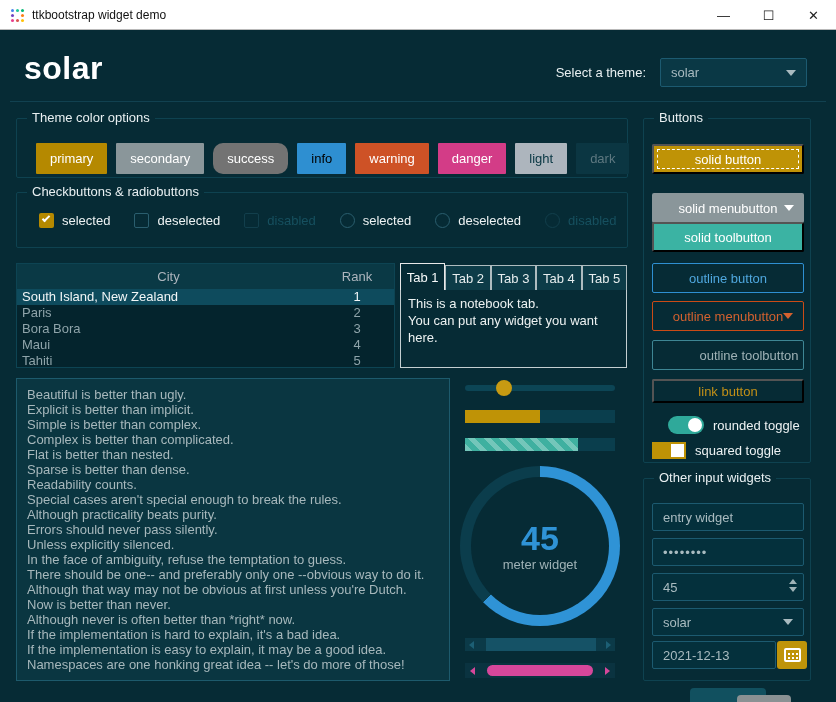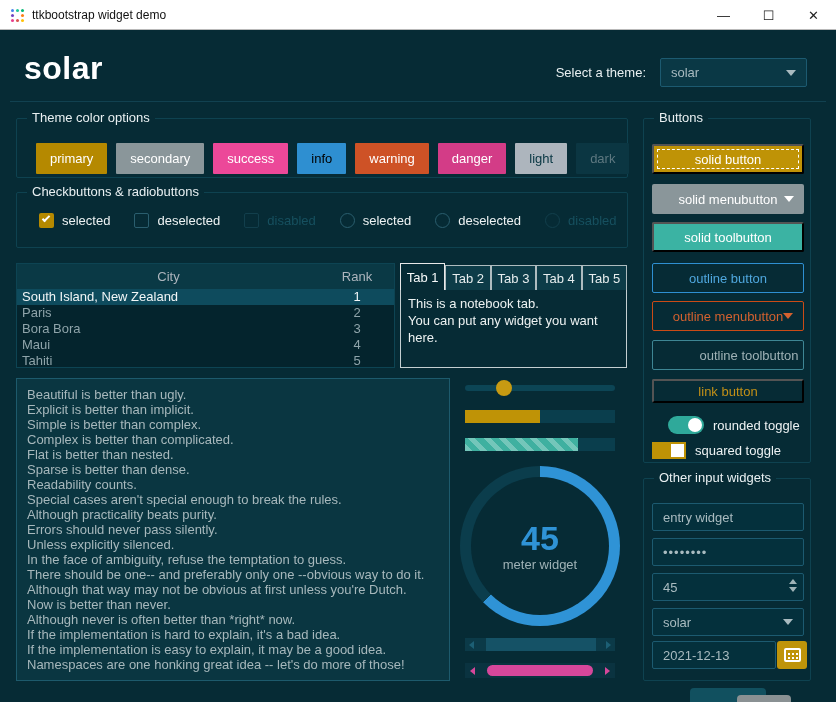--- a/index.html
+++ b/index.html
@@ -34,21 +34,21 @@
   .lf-label { position:absolute; top:-9px; left:10px; background:#062B35; padding:0 5px;
               font-size:13px; color:#E9F0F2; white-space:nowrap; }
 
   
   .frame-themecolors { left:16px; top:118px; width:612px; height:60px; }
   .tc-row { position:absolute; left:19px; top:24px; display:flex; gap:9px; }
   .tc-btn { height:31px; border:none; border-radius:1px; font-size:13px; padding:0 14px;
             display:flex; align-items:center; justify-content:center; font-family:inherit; }
   .tc-primary   { background:#B58900; color:#fff; }
   .tc-secondary { background:#8A969A; color:#fff; }
-  .tc-success   { background:#ec4899; color:#fff; }
+  .tc-success   { background:#737373; color:#fff;border-radius:10px; }
   .tc-info      { background:#2E8FD1; color:#000000; }
   .tc-warning   { background:#CE5226; color:#fff; }
   .tc-danger    { background:#D33C87; color:#fff; }
   .tc-light     { background:#ADB5BD; color:#073642; }
   .tc-dark      { background:#0B3642; color:#5E7880; }
 
   
   .frame-checks { left:16px; top:192px; width:612px; height:56px; }
   .check-row { position:absolute; left:22px; top:20px; display:flex; align-items:center; gap:24px; }
   .check-item { display:flex; align-items:center; gap:8px; font-size:13px; color:#EDF2F3; }
@@ -116,21 +116,21 @@
   .pk-arrow { position:absolute; top:4px; width:0; height:0; border-top:4px solid transparent; border-bottom:4px solid transparent; }
   .pk-left  { left:5px;  border-right:5px solid #D6479B; }
   .pk-right { right:5px; border-left:5px solid #D6479B; }
 
   
   .frame-buttons { left:643px; top:118px; width:168px; height:345px; }
   .bp-item { position:absolute; left:8px; width:152px; height:30px; font-size:13px;
              display:flex; align-items:center; justify-content:center; border-radius:2px; }
   .solid-btn { top:25px; background:#BF9306; color:#fff; position:absolute; }
   .solid-btn::after { content:""; position:absolute; inset:3px; border:1px dashed #fff; }
-  .solid-menubtn { top:65px; background:#8A969A; color:#fff; }
+  .solid-menubtn { top:74px; background:#8A969A; color:#fff; }
   .solid-menubtn .tri-down { border-top-color:#fff; }
   .solid-toolbtn { top:103px; background:#3BB3A3; color:#fff; }
   .outline-btn { top:144px; border:1px solid #2E8FD1; color:#4FA7DE; background:transparent; }
   .outline-menubtn { top:182px; border:1px solid #CB4B16; color:#D4612F; background:transparent; }
   .outline-menubtn .tri-down { border-top-color:#D4612F; }
   .outline-toolbtn { top:221px; border:1px solid #3E8694; color:#9FB2B6; background:transparent;padding-left:42px; }
   .link-btn { top:260px; background:transparent; color:#C29017; height:24px; }
   .toggle-row { position:absolute; left:8px; display:flex; align-items:center; gap:9px;
                 font-size:13px; color:#EDF2F3; height:18px; }
   .toggle-row1 { top:297px;padding-left:16px; } .toggle-row2 { top:322px; }

